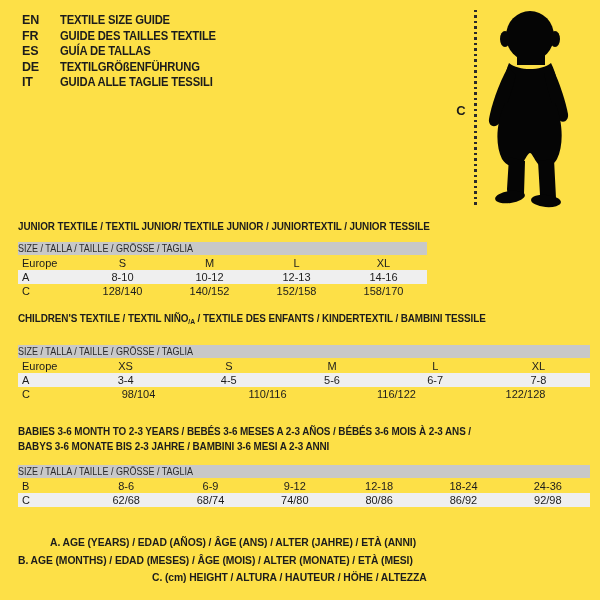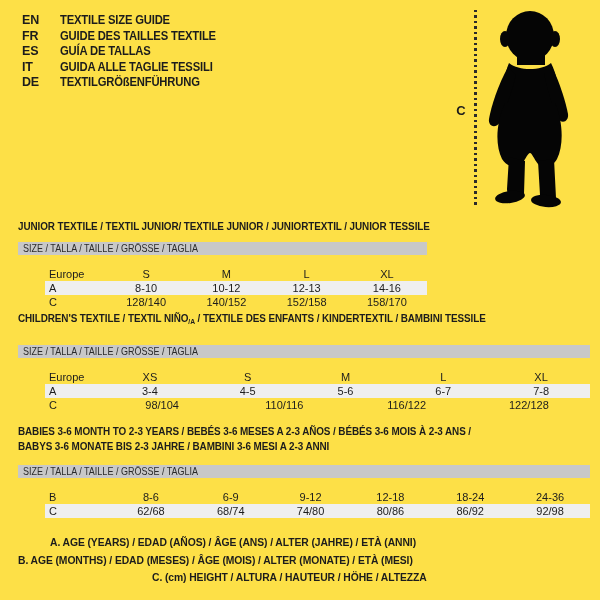--- a/index.html
+++ b/index.html
@@ -21,22 +21,22 @@
     font-weight:700;font-size:13px;}
   .baby{position:absolute;left:483px;top:9px;}
 
   
   .sec-title{position:absolute;left:18px;font-weight:700;font-size:11px;line-height:15px;letter-spacing:-0.1px;white-space:nowrap;}
   .t-sub{font-size:7.5px;vertical-align:-2px;}
 
   
   .table{position:absolute;left:18px;}
   .size-bar{height:13px;line-height:13px;background:#c8c8c8;color:#2a2a2a;
-    font-size:10px;padding-left:5px;margin-bottom:12px;}
-  .trow{display:flex;height:14px;line-height:14px;font-size:11px;margin-left:27px;}
+    font-size:10px;margin-bottom:1px;}
+  .trow{display:flex;height:14px;line-height:14px;font-size:11px;}
   .trow.alt{background:#efefef;}
   .tlabel{text-align:left;padding-left:4px;flex:0 0 auto;}
   .tcell{flex:1 1 0;text-align:center;}
   .t1{width:409px;} .t1 .tlabel{width:57px;}
   .t2{width:572px;} .t2 .tlabel{width:52px;}
   .t3{width:572px;} .t3 .tlabel{width:62px;}
 
   
   .legend{position:absolute;left:18px;top:534px;}
   .legend-line{font-weight:700;font-size:11.5px;line-height:17.5px;letter-spacing:-0.1px;white-space:nowrap;text-align:right;}
@@ -53,26 +53,26 @@
     </div>
     <div class="lang-row">
       <span class="lang-code">FR</span>
       <span class="cond">GUIDE DES TAILLES TEXTILE</span>
     </div>
     <div class="lang-row">
       <span class="lang-code">ES</span>
       <span class="cond">GUÍA DE TALLAS</span>
     </div>
     <div class="lang-row">
+      <span class="lang-code">DE</span>
+      <span class="cond">TEXTILGRÖßENFÜHRUNG</span>
+    </div>
+    <div class="lang-row">
       <span class="lang-code">IT</span>
       <span class="cond">GUIDA ALLE TAGLIE TESSILI</span>
-    </div>
-    <div class="lang-row">
-      <span class="lang-code">DE</span>
-      <span class="cond">TEXTILGRÖßENFÜHRUNG</span>
     </div>
   </div>
 
   <div class="dotline"></div>
   <span class="cmark">C</span>
   <svg class="baby" width="90" height="200" viewBox="0 0 90 200">
     <g fill="#050505">
       <ellipse cx="47" cy="27" rx="24" ry="25"></ellipse>
       <ellipse cx="22" cy="30" rx="5" ry="8"></ellipse>
       <ellipse cx="72" cy="30" rx="5" ry="8"></ellipse>

